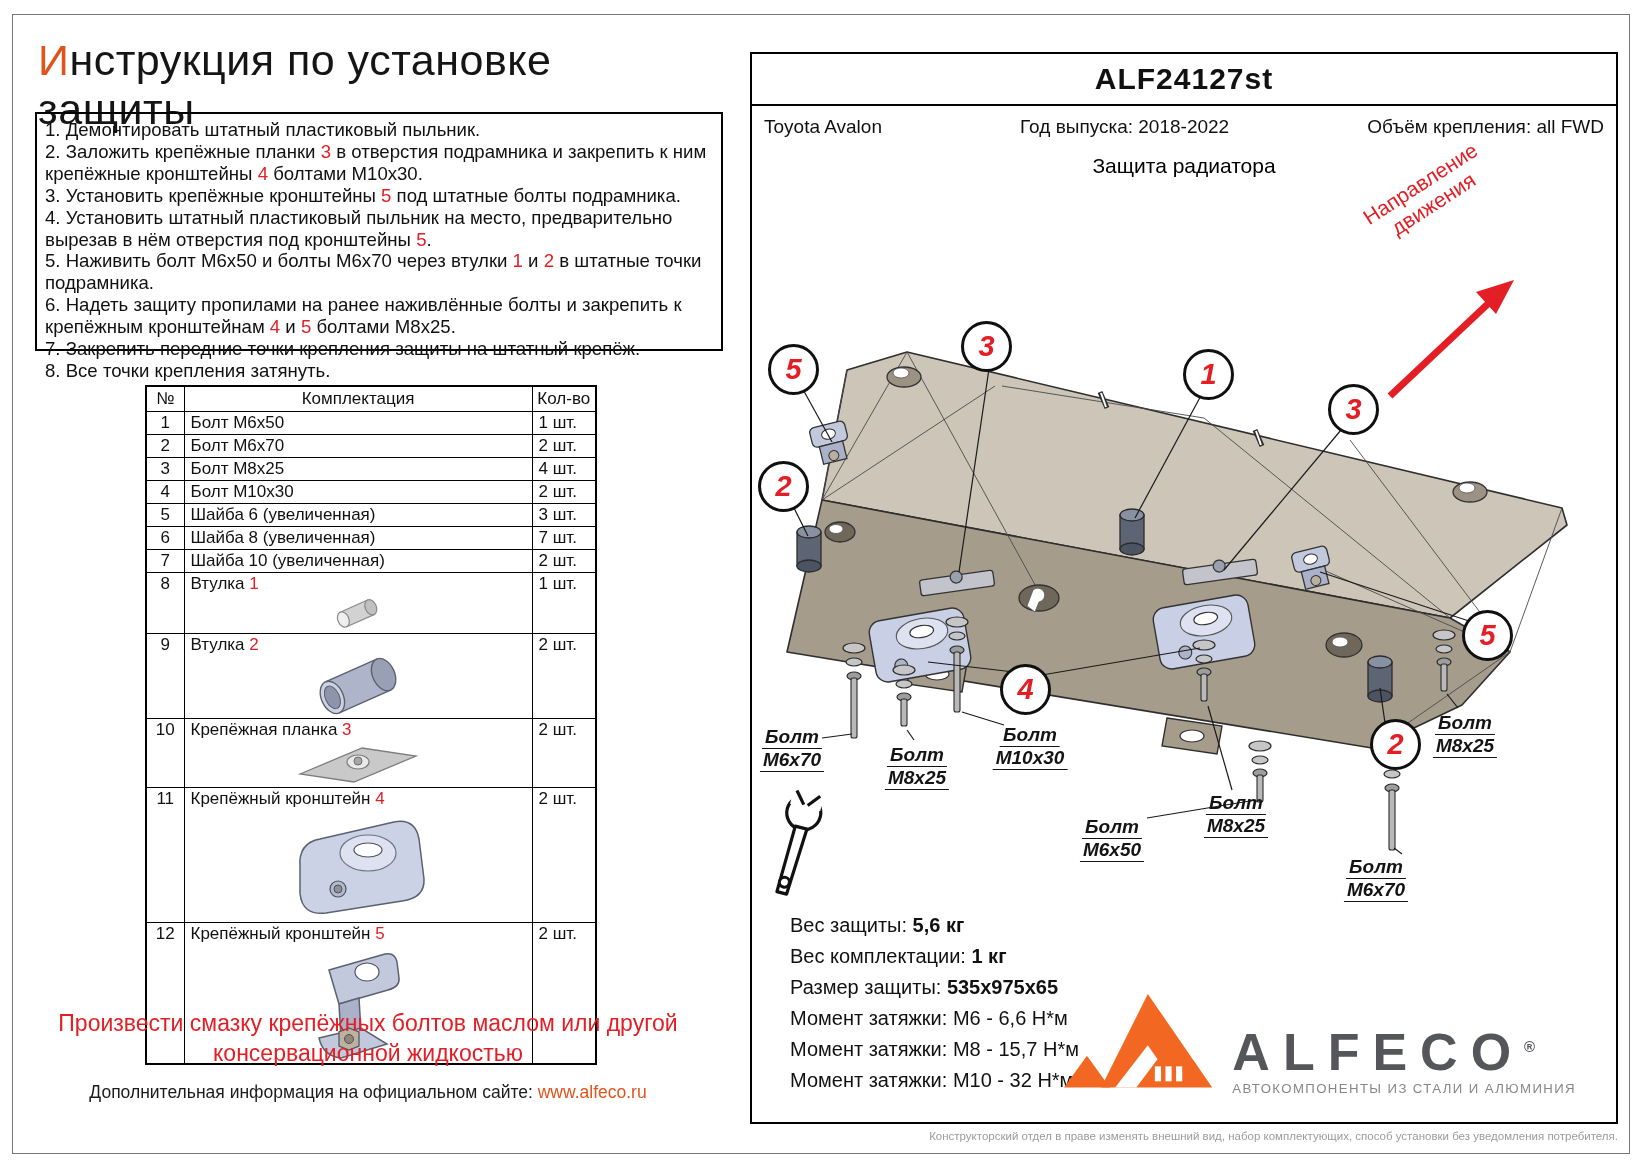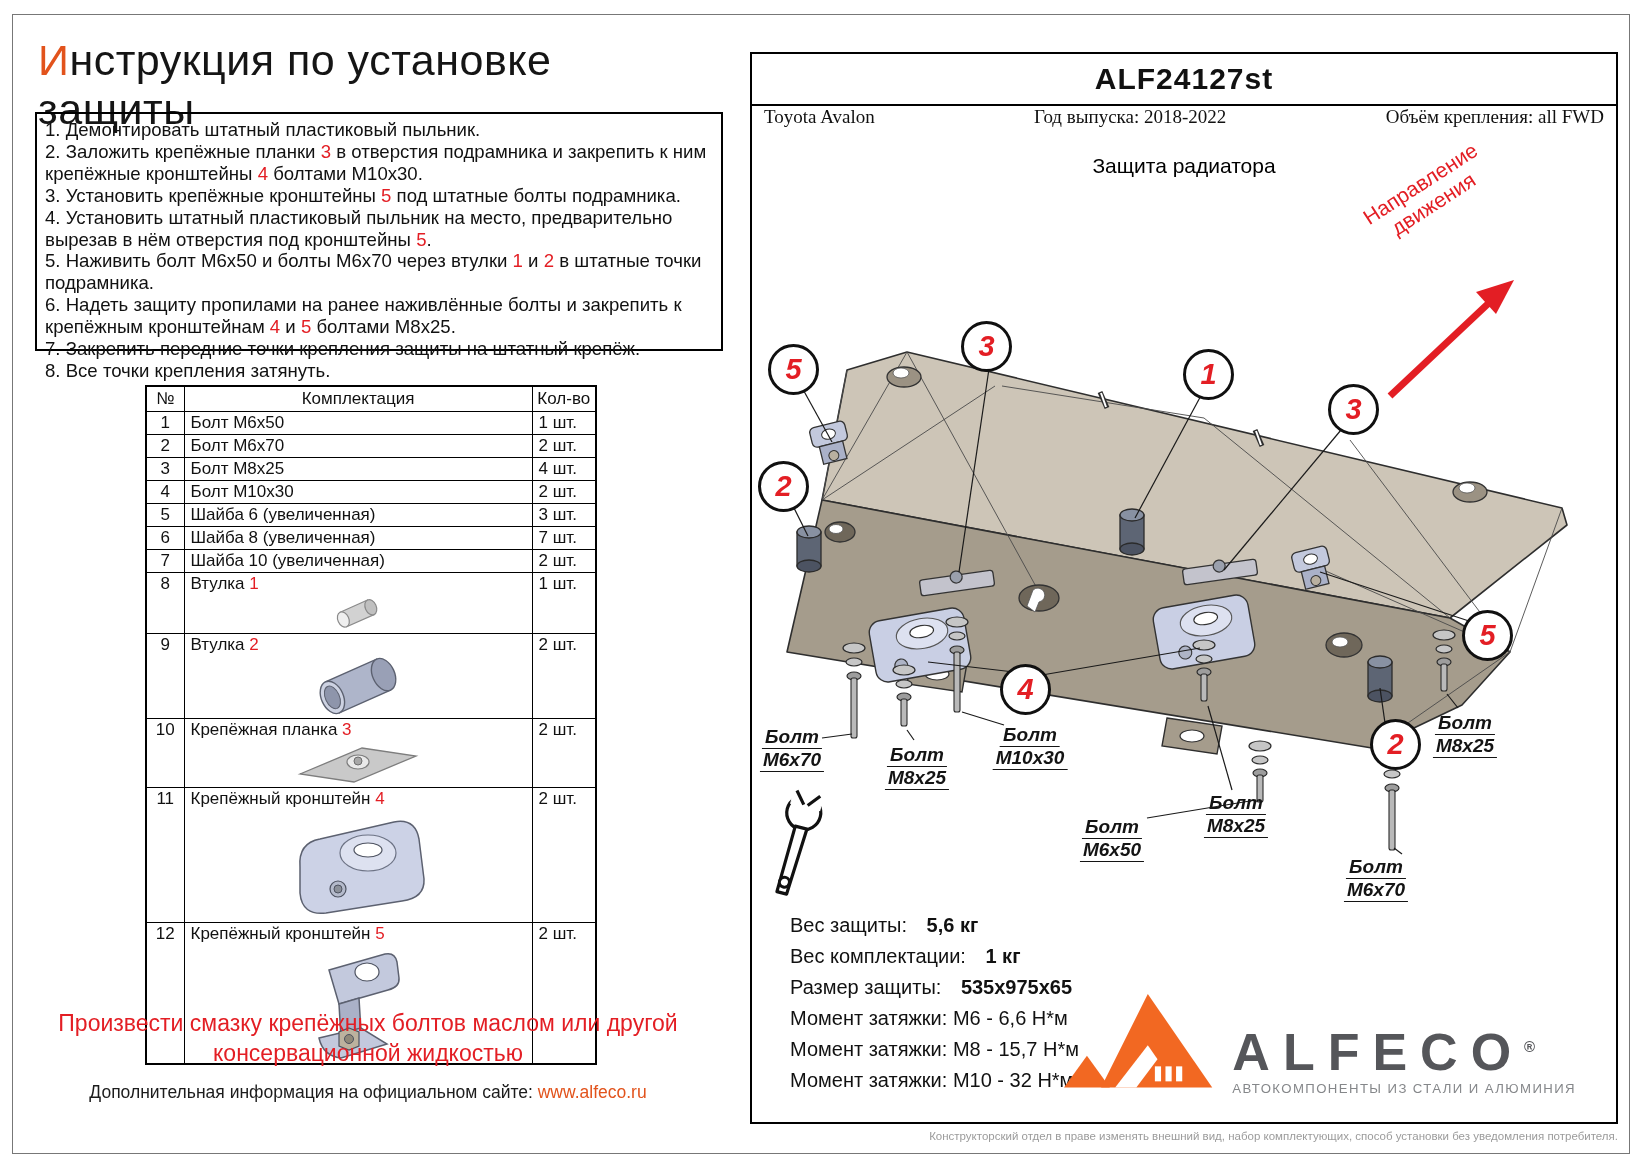--- a/index.html
+++ b/index.html
@@ -27,36 +27,36 @@
         color:#e31e24;font-size:23px;line-height:30px;}
   .site-note{position:absolute;left:35px;top:1082px;width:666px;text-align:center;
         font-size:17.5px;color:#1c1c1c;}
   .site-note a{color:#e2531c;text-decoration:none;cursor:pointer;}
   
   .hdr-box{position:absolute;left:750px;top:52px;width:868px;height:92px;
         box-sizing:border-box;border:2px solid #000;background:#fff;}
   .sku{height:50px;display:flex;align-items:center;justify-content:center;
         font-size:30px;font-weight:700;letter-spacing:1px;}
   .hdr-split{border-top:2px solid #000;}
-  .hdr-row{height:32px;display:flex;align-items:flex-start;justify-content:space-between;
-        padding:0 12px;font-size:19px;font-family:Liberation Serif, serif;}
+  .hdr-row{height:32px;display:flex;align-items:flex-end;justify-content:space-between;
+        padding:0 12px;font-size:19px;}
   .draw-box{position:absolute;left:750px;top:140px;width:868px;height:984px;
         box-sizing:border-box;border:2px solid #000;border-top:none;background:#fff;}
   .draw-title{position:absolute;left:0;top:14px;width:100%;text-align:center;
         font-size:21px;color:#000000;}
   .direction{position:absolute;left:560px;top:30px;width:230px;text-align:center;
         color:#e31e24;font-size:21px;line-height:24px;transform:rotate(-33deg);}
   .callout{position:absolute;width:45px;height:45px;border:3.5px solid #101010;border-radius:50%;
         background:#fff;display:flex;align-items:center;justify-content:center;
         font-style:italic;font-weight:700;font-size:29px;color:#e31e24;z-index:4;}
   .bolt-label{position:absolute;transform:translateX(-50%);text-align:center;
         font-style:italic;font-weight:700;font-size:19px;line-height:22px;color:#141414;z-index:4;}
   .bolt-label div{border-bottom:1.7px solid #141414;padding:0 3px;display:inline-block;}
   .specs{position:absolute;left:38px;top:770px;font-size:20px;line-height:31px;z-index:4;}
-  .specs b{font-weight:700;margin-left:14px;}
+  .specs b{font-weight:700;}
   .logo{position:absolute;right:40px;bottom:26px;display:flex;align-items:flex-end;z-index:4;}
   .logo-text{margin-left:18px;}
   .logo-word{font-size:52px;font-weight:700;letter-spacing:13px;color:#55565a;line-height:50px;}
   .logo-reg{font-size:15px;vertical-align:super;letter-spacing:0;color:#55565a;}
   .logo-tag{font-size:13.2px;letter-spacing:1.4px;color:#85878a;margin-top:4px;}
   .disclaimer{position:absolute;right:24px;top:1130px;width:740px;text-align:right;
         font-size:11.5px;color:#9b9b9b;}
   svg{display:block;}
   .plate-svg{position:absolute;left:0;top:0;z-index:1;}
 </style>

